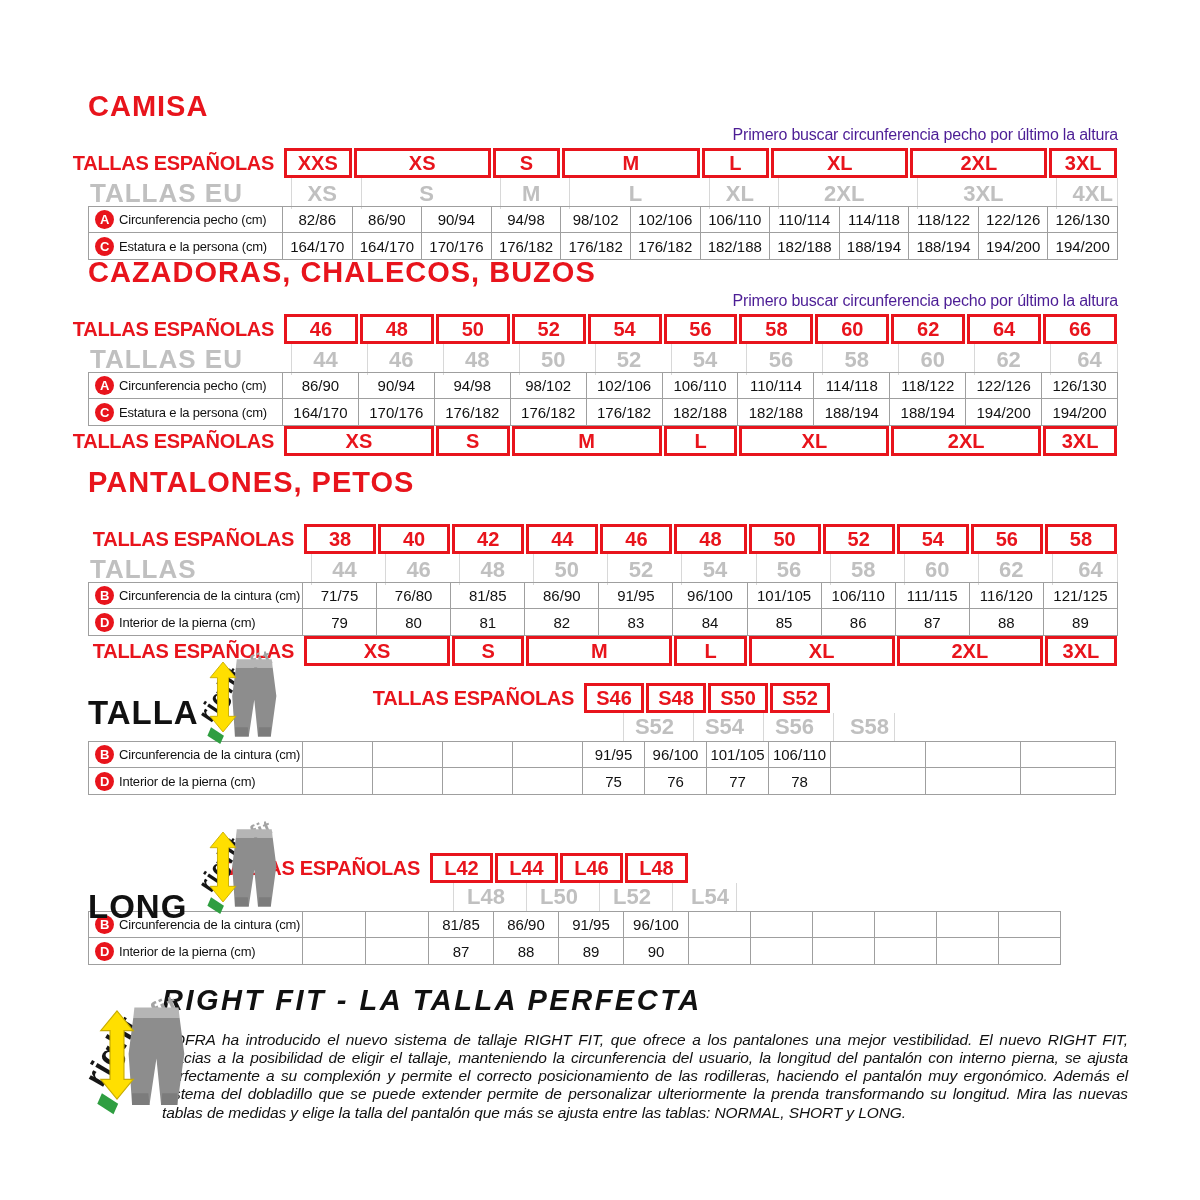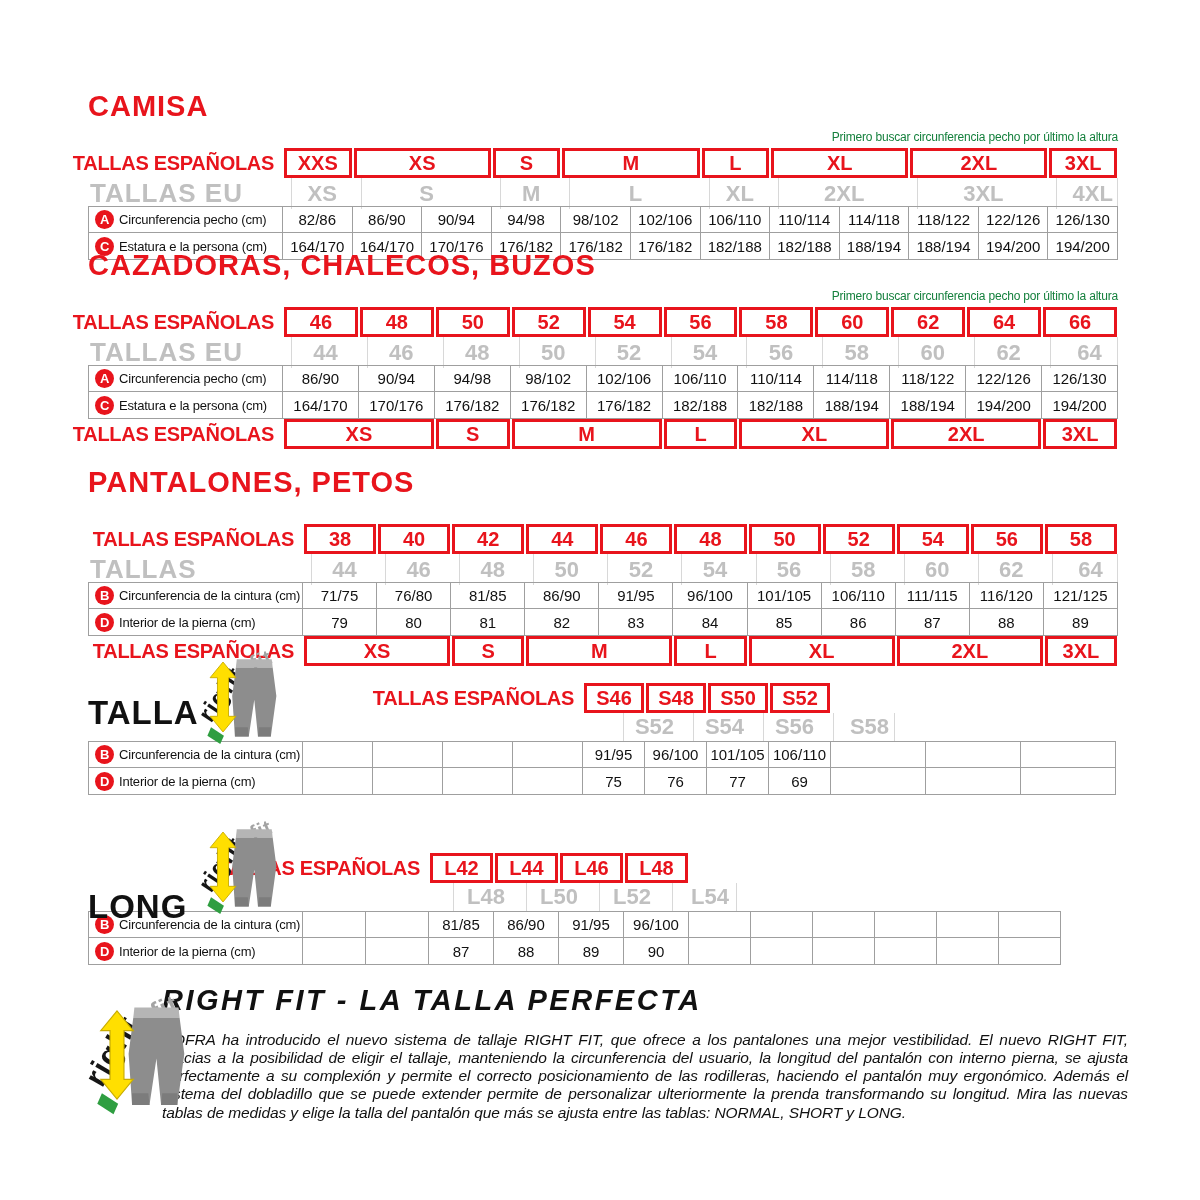--- a/index.html
+++ b/index.html
@@ -2,21 +2,21 @@
 <html style="--red: #e8141c; --gray: #c0c0c0; --line: #9f9f9f;"><head>
 <meta charset="utf-8">
 <style>
   :root{ --red:#e8141c; --gray:#c0c0c0; --line:#9f9f9f; --gline:#d8d8d8; }
   html,body{margin:0;padding:0;background:#ffffff;}
   .page{position:relative;width:1200px;height:1200px;background:#fff;overflow:hidden;
         font-family:"Liberation Sans",sans-serif;color:#111;}
   .sec{position:absolute;left:88px;width:1030px;}
   .sec-head{display:flex;justify-content:space-between;align-items:flex-end;margin-bottom:3px;}
   .title{color:var(--red);font-weight:bold;font-size:29px;letter-spacing:1px;line-height:1;}
-  .note{font-size:12px;color:#15803d;letter-spacing:-0.2px;padding-bottom:1px;}
+  .note{font-size:16px;color:#4c1d95;letter-spacing:-0.2px;padding-bottom:1px;}
   .trow{display:grid;width:100%;}
   .hrow{height:30px;}
   .grow{height:28px;gap:8px;}
   .drow{height:27px;}
   .brow{height:30px;}
   .rbox{border:3px solid var(--red);color:var(--red);font-weight:bold;font-size:20px;
         display:flex;align-items:center;justify-content:center;margin:0 1px;background:#fff;}
   .hlabel{color:var(--red);font-weight:bold;font-size:20px;display:flex;align-items:center;
         justify-content:flex-end;padding-right:9px;letter-spacing:-0.3px;white-space:nowrap;}
   .glabel{color:var(--gray);font-weight:bold;font-size:26px;display:flex;align-items:center;
@@ -109,21 +109,21 @@
           <div class="dcell">182/188</div>
           <div class="dcell">182/188</div>
           <div class="dcell">188/194</div>
           <div class="dcell">188/194</div>
           <div class="dcell">194/200</div>
           <div class="dcell">194/200</div>
         </div>
       </div>
   </section>
 
-  <section class="sec" style="top:227px">
+  <section class="sec" style="top:234px">
     <div class="sec-head">
       <h2 class="title">CAZADORAS, CHALECOS, BUZOS</h2>
       <div class="note">Primero buscar circunferencia pecho por último la altura</div>
     </div>
     <div id="g-caz">
         <div class="trow hrow" style="grid-template-columns: 195px repeat(11, 1fr);">
           <div class="hlabel">TALLAS ESPAÑOLAS</div>
           <div class="rbox">46</div>
           <div class="rbox">48</div>
           <div class="rbox">50</div>
@@ -330,21 +330,21 @@
             <span class="badge">D</span>
             <span>Interior de la pierna (cm)</span>
           </div>
           <div class="dcell"></div>
           <div class="dcell"></div>
           <div class="dcell"></div>
           <div class="dcell"></div>
           <div class="dcell">75</div>
           <div class="dcell">76</div>
           <div class="dcell">77</div>
-          <div class="dcell">69</div>
+          <div class="dcell">78</div>
           <div class="dcell"></div>
           <div class="dcell"></div>
           <div class="dcell"></div>
         </div>
       </div>
   </section>
 
   <section class="subsec" style="top:822px">
     <div class="sublogo">
       <svg width="92" height="102" viewBox="0 0 100 110">

